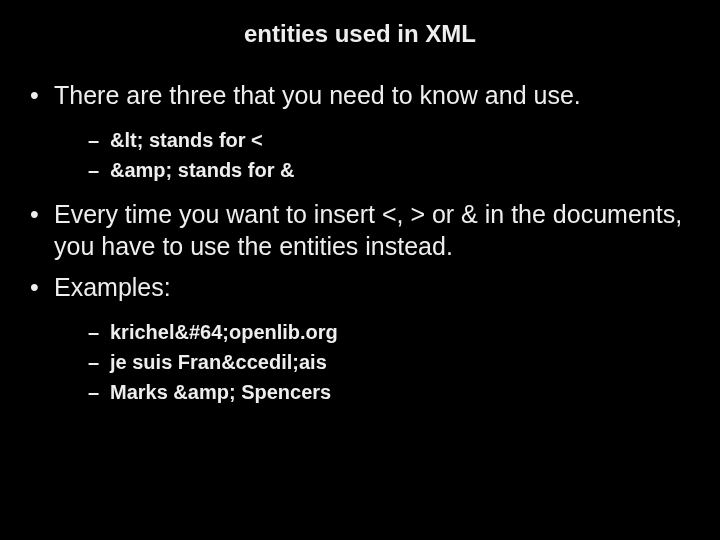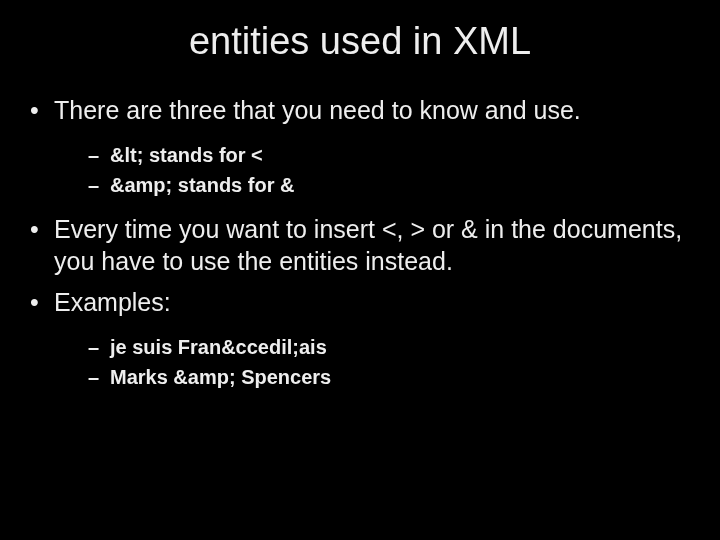--- a/index.html
+++ b/index.html
@@ -11,22 +11,22 @@
     font-family: Arial, Helvetica, sans-serif;
     overflow: hidden;
   }
   .slide {
     width: 720px;
     height: 540px;
     padding: 20px 0 0 0;
   }
   .title {
     text-align: center;
-    font-size: 38px;
-    font-weight: 400;
+    font-size: 24px;
+    font-weight: 700;
     margin-bottom: 27px;
     color: #eee;
   }
   ul.level1 {
     list-style: none;
     padding-left: 30px;
     margin-top: 32px;
   }
   ul.level1 > li {
     font-size: 25px;
@@ -78,18 +78,19 @@
         <li><span>&amp;lt; stands for &lt;</span></li>
         <li><span>&amp;amp; stands for &amp;</span></li>
       </ul>
     </li>
     <li>
       <span>Every time you want to insert &lt;, &gt;  or &amp; in the documents, you have to use the entities instead.</span>
     </li>
     <li>
       <span>Examples:</span>
       <ul class="level2">
+        <li><span>krichel&amp;#64;openlib.org</span></li>
         <li><span>je suis Fran&amp;ccedil;ais</span></li>
         <li><span>Marks &amp;amp; Spencers</span></li>
       </ul>
     </li>
   </ul>
 </div>
 
 </body></html>

